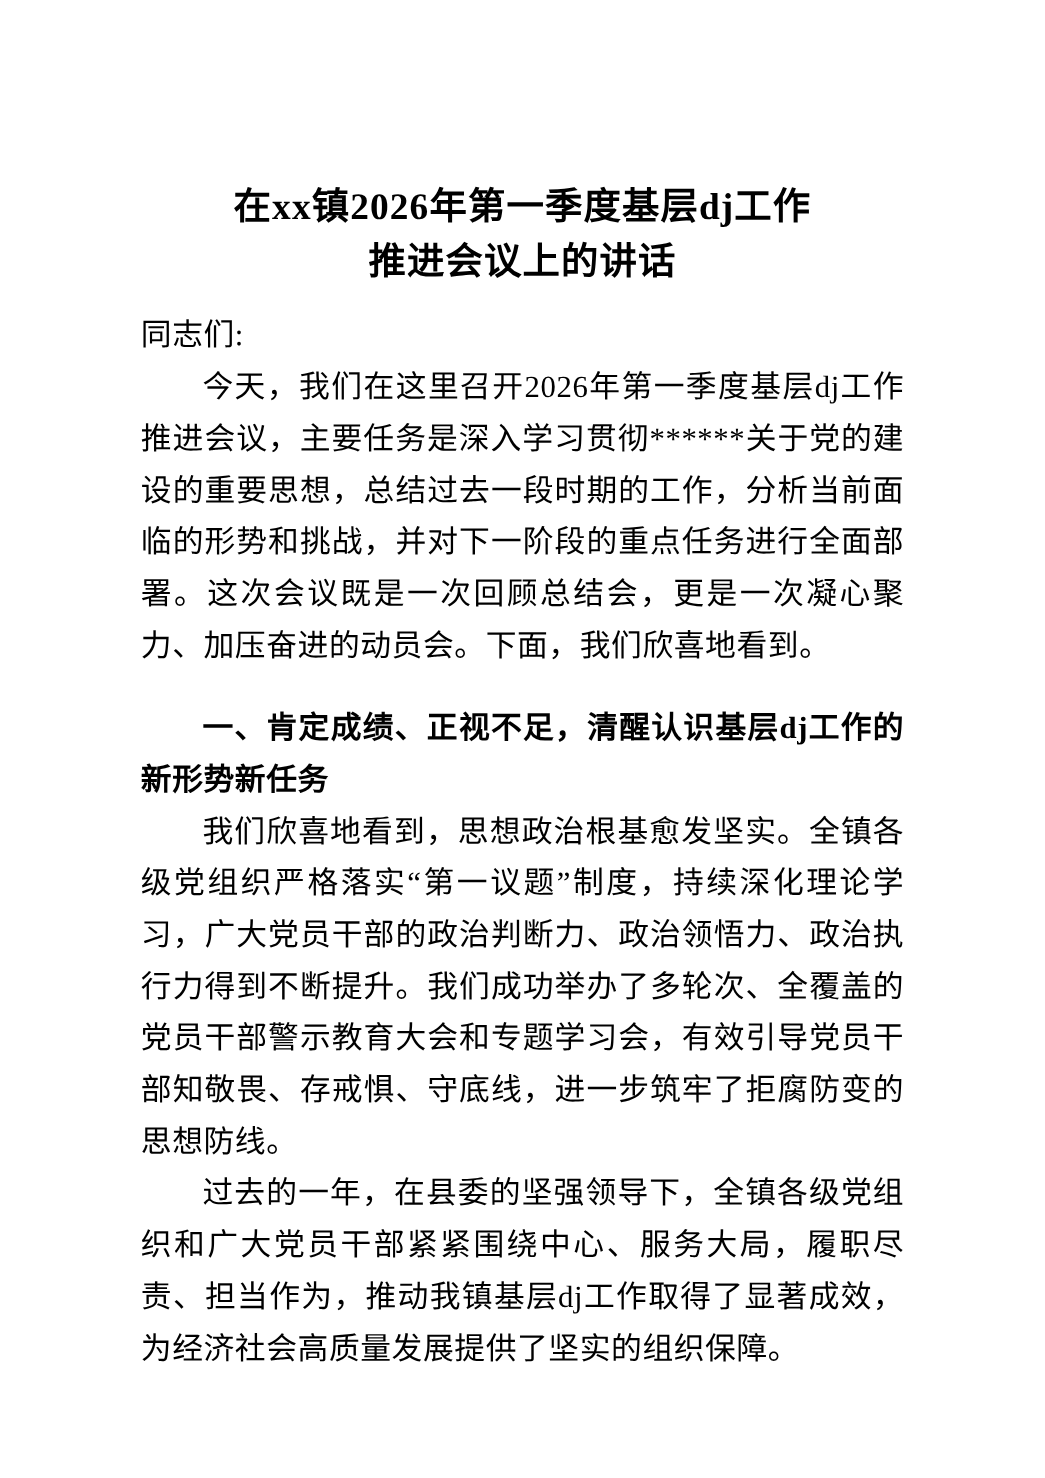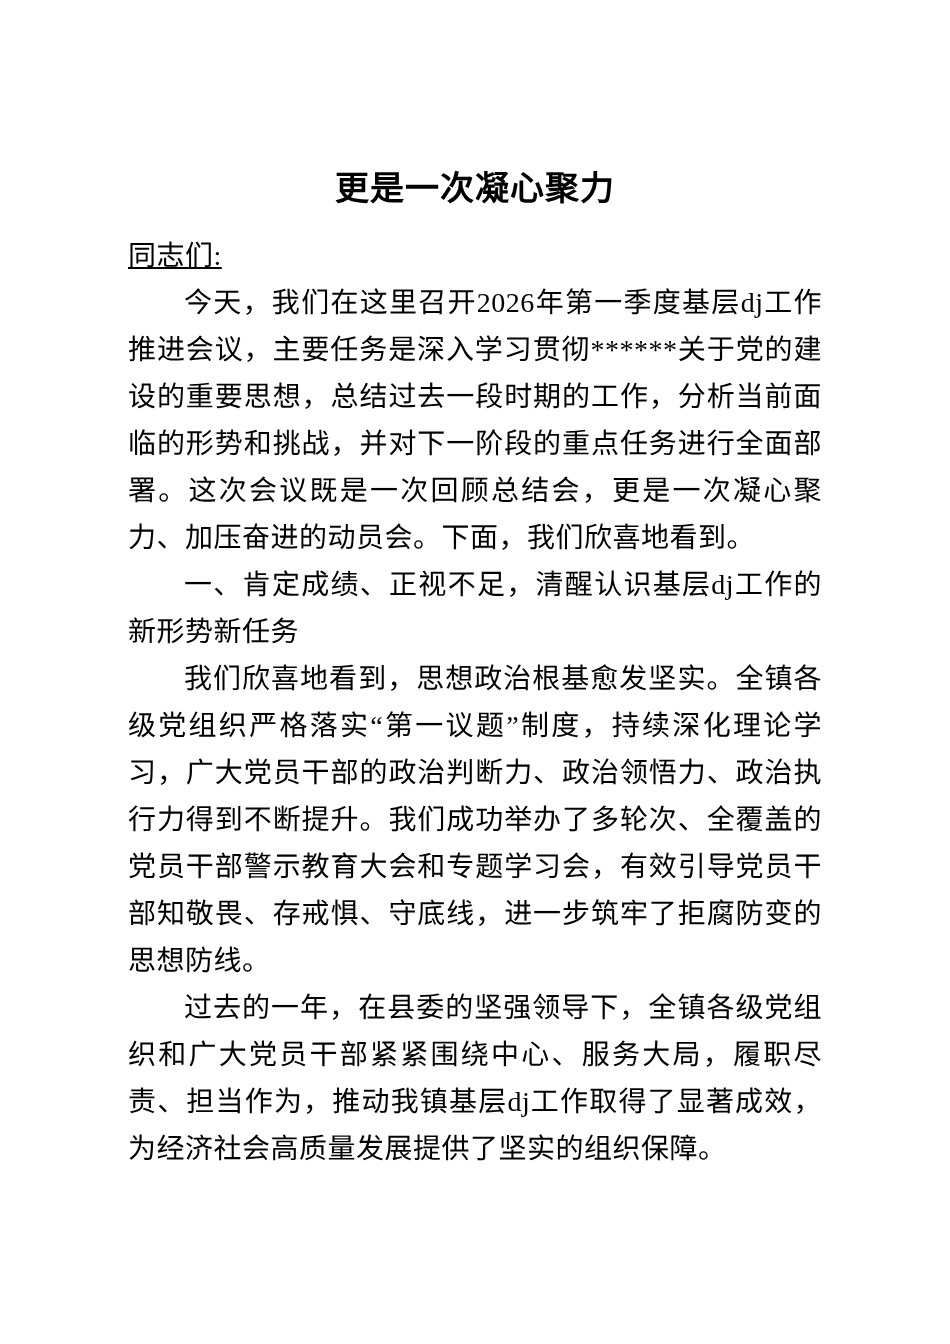--- a/index.html
+++ b/index.html
@@ -32,32 +32,33 @@
   .para {
     margin: 0;
     font-size: 28px;
     line-height: 47px;
     text-align: justify;
     text-indent: 2em;
     letter-spacing: 0.5px;
   }
   .salutation {
     text-indent: 0;
-    text-decoration: underline;
   }
   .heading {
-    font-weight: normal;
+    font-weight: bold;
+    margin-top: 28px;
   }
 </style>
 </head>
 <body>
 
 <div class="page">
   <h1 class="title">
-    <span class="title-line">更是一次凝心聚力</span>
+    <span class="title-line">在xx镇2026年第一季度基层dj工作</span>
+    <span class="title-line">推进会议上的讲话</span>
   </h1>
 
   <p class="para salutation">同志们:</p>
 
   <p class="para">今天，我们在这里召开2026年第一季度基层dj工作推进会议，主要任务是深入学习贯彻******关于党的建设的重要思想，总结过去一段时期的工作，分析当前面临的形势和挑战，并对下一阶段的重点任务进行全面部署。这次会议既是一次回顾总结会，更是一次凝心聚力、加压奋进的动员会。下面，我们欣喜地看到。</p>
 
   <p class="para heading">一、肯定成绩、正视不足，清醒认识基层dj工作的新形势新任务</p>
 
   <p class="para">我们欣喜地看到，思想政治根基愈发坚实。全镇各级党组织严格落实“第一议题”制度，持续深化理论学习，广大党员干部的政治判断力、政治领悟力、政治执行力得到不断提升。我们成功举办了多轮次、全覆盖的党员干部警示教育大会和专题学习会，有效引导党员干部知敬畏、存戒惧、守底线，进一步筑牢了拒腐防变的思想防线。</p>
 

